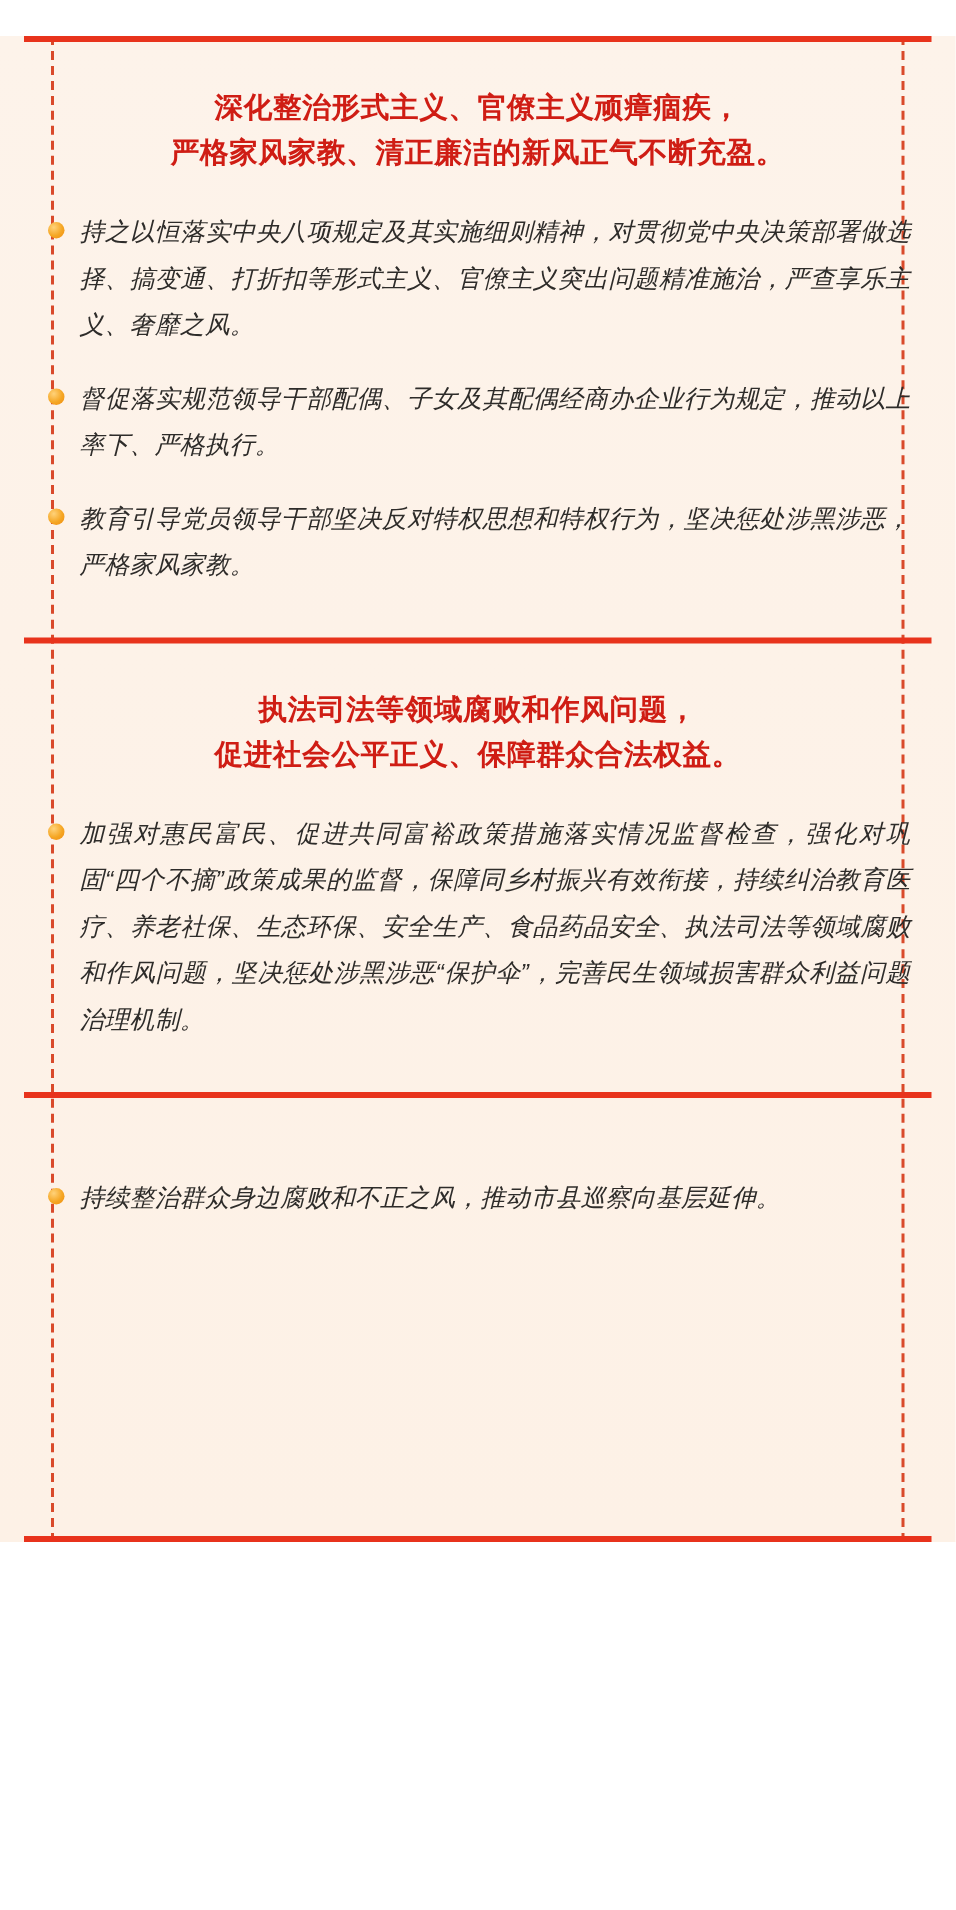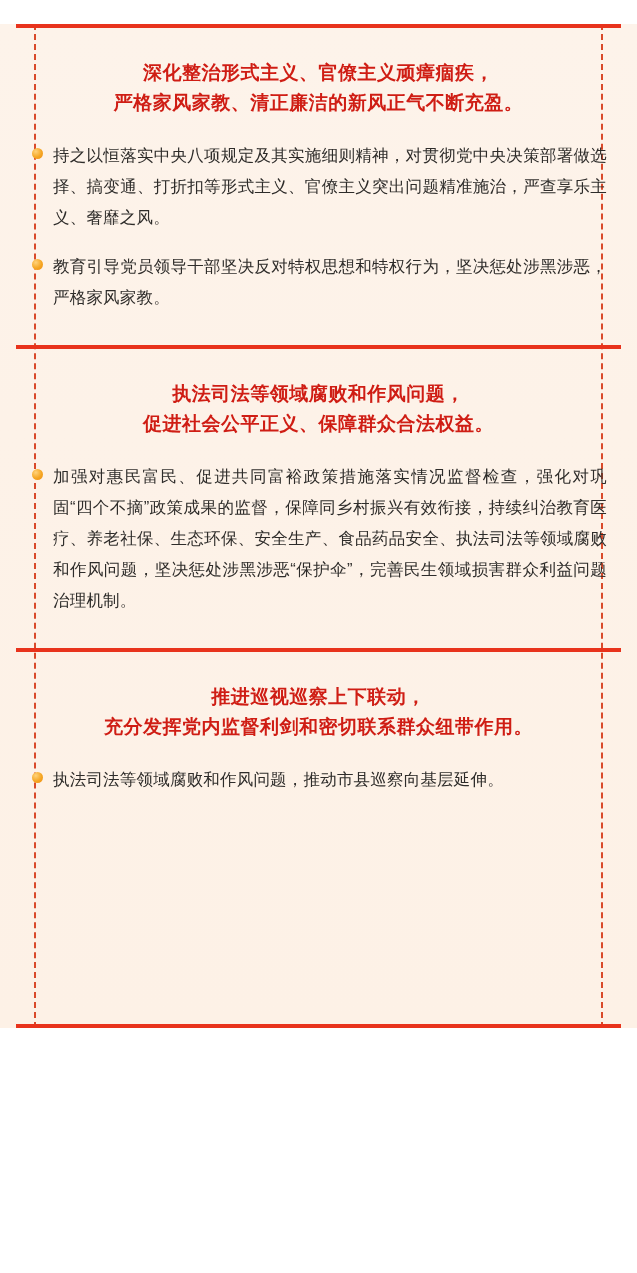--- a/index.html
+++ b/index.html
@@ -62,20 +62,21 @@
     text-align: center;
     letter-spacing: 0.5px;
   }
 
   .title-line { display: block; }
 
   .para {
     display: flex;
     align-items: flex-start;
     margin: 0 0 18px 0;
+    font-style: italic;
   }
 
   .bullet {
     flex: 0 0 auto;
     width: 11px;
     height: 11px;
     border-radius: 50%;
     background: radial-gradient(circle at 35% 32%, #ffd27a 0%, #f5a623 55%, #ef8c10 100%);
     margin: 8px 10px 0 2px;
   }
@@ -110,20 +111,24 @@
         <span class="title-line">深化整治形式主义、官僚主义顽瘴痼疾，</span>
         <span class="title-line">严格家风家教、清正廉洁的新风正气不断充盈。</span>
       </div>
       <div class="spacer-md"></div>
       <div class="para">
         <span class="bullet"></span>
         <span class="para-text">持之以恒落实中央八项规定及其实施细则精神，对贯彻党中央决策部署做选择、搞变通、打折扣等形式主义、官僚主义突出问题精准施治，严查享乐主义、奢靡之风。</span>
       </div>
       <div class="para">
         <span class="bullet"></span>
+        <span class="para-text">督促落实规范领导干部配偶、子女及其配偶经商办企业行为规定，推动以上率下、严格执行。</span>
+      </div>
+      <div class="para">
+        <span class="bullet"></span>
         <span class="para-text">教育引导党员领导干部坚决反对特权思想和特权行为，坚决惩处涉黑涉恶，严格家风家教。</span>
       </div>
     </div>
     <div class="spacer-sm"></div>
 
     <div class="rule"></div>
     <div class="spacer-lg"></div>
     <div class="section">
       <div class="section-title">
         <span class="title-line">执法司法等领域腐败和作风问题，</span>
@@ -133,28 +138,24 @@
       <div class="para">
         <span class="bullet"></span>
         <span class="para-text">加强对惠民富民、促进共同富裕政策措施落实情况监督检查，强化对巩固“四个不摘”政策成果的监督，保障同乡村振兴有效衔接，持续纠治教育医疗、养老社保、生态环保、安全生产、食品药品安全、执法司法等领域腐败和作风问题，坚决惩处涉黑涉恶“保护伞”，完善民生领域损害群众利益问题治理机制。</span>
       </div>
     </div>
     <div class="spacer-sm"></div>
 
     <div class="rule"></div>
     <div class="spacer-lg"></div>
     <div class="section">
-      <div class="section-title">
-        <span class="title-line">推进巡视巡察上下联动，</span>
-        <span class="title-line">充分发挥党内监督利剑和密切联系群众纽带作用。</span>
-      </div>
       <div class="spacer-md"></div>
       <div class="para">
         <span class="bullet"></span>
-        <span class="para-text">执法司法等领域腐败和作风问题，推动市县巡察向基层延伸。</span>
+        <span class="para-text">持续整治群众身边腐败和不正之风，推动市县巡察向基层延伸。</span>
       </div>
     </div>
 
     <div style="position:absolute; bottom:0; left:0; right:0;">
       <div class="rule"></div>
     </div>
 
   </div>
 </div>
 

